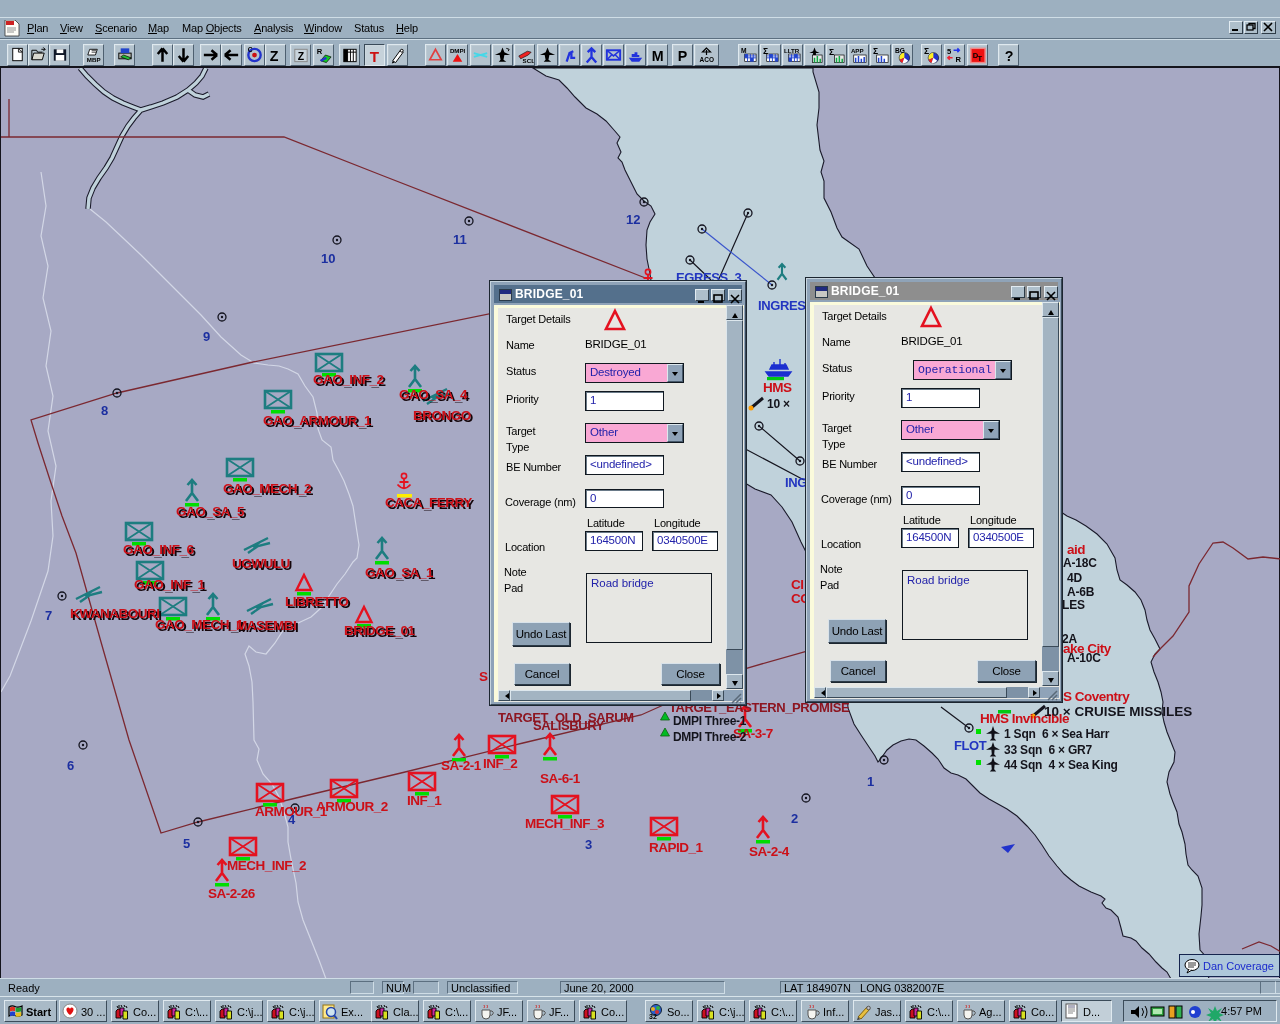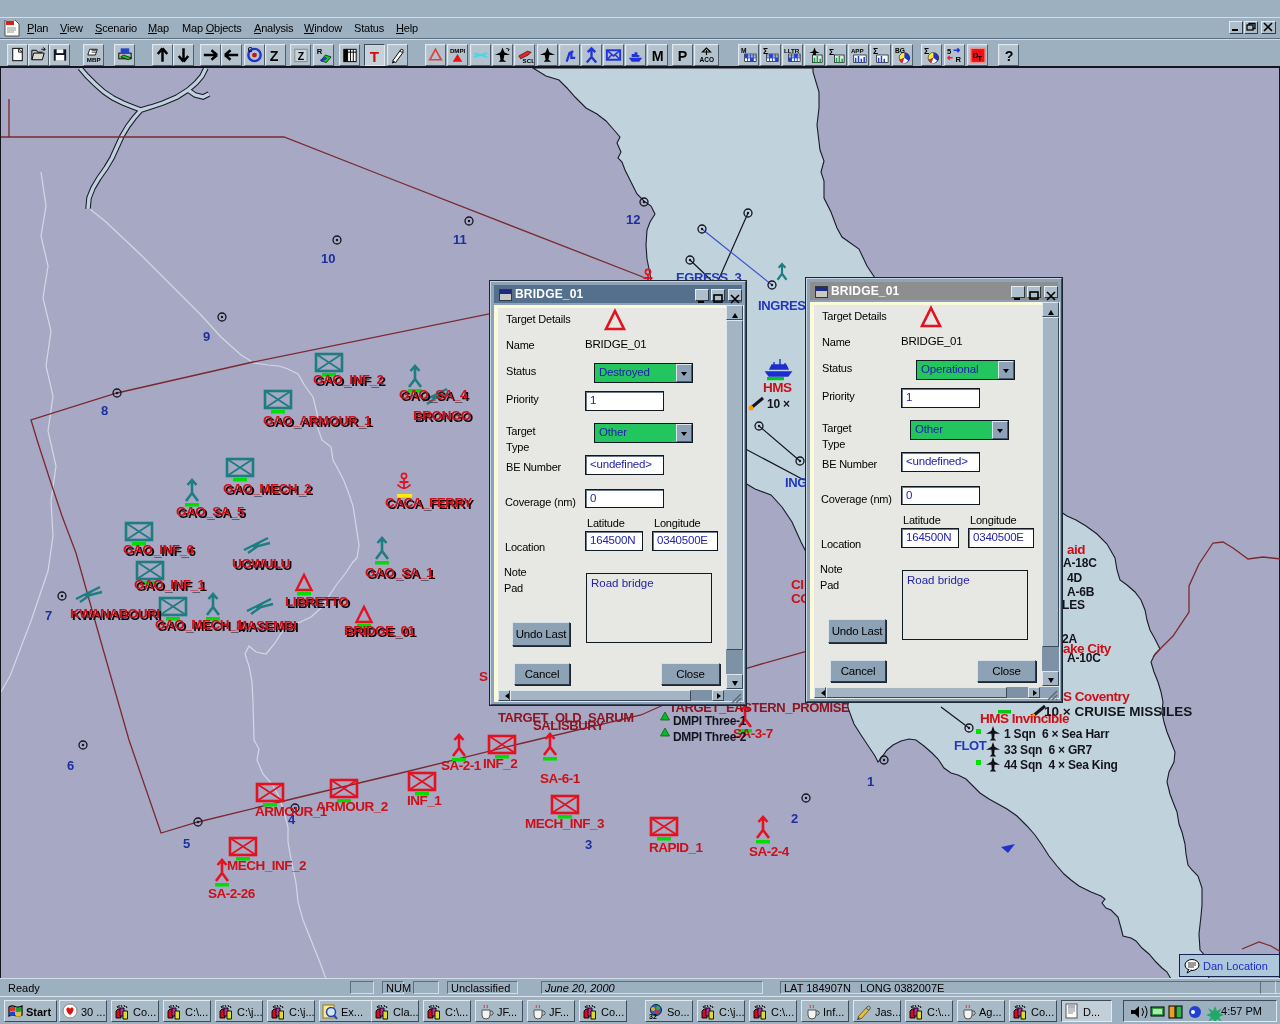--- a/index.html
+++ b/index.html
@@ -34,21 +34,21 @@
 .dtitle{position:absolute;left:3px;top:3px;right:3px;height:18px;color:#fff;font-weight:bold;font-size:12px;}
 .dtitle .txt{position:absolute;left:21px;top:2px;letter-spacing:0.2px;}
 .dico{position:absolute;left:5px;top:4px;width:13px;height:12px;background:#c8c8c4;border:1px solid #2a3a4a;}
 .dico:before{content:"";position:absolute;left:0;top:0;right:0;height:4px;background:#202a80;}
 .dbtn{position:absolute;top:7px;width:14px;height:12px;background:#aebfcb;border:1px solid;border-color:#e2ebf1 #2e3c48 #2e3c48 #e2ebf1;}
 .dclient{position:absolute;left:3px;top:23px;background:#e7e7e3;border-left:4px solid #fbfbdc;border-top:3px solid #fbfbdc;}
 .dlbl{position:absolute;font-size:11px;color:#000;letter-spacing:-0.2px;}
 .dval{position:absolute;font-size:11.5px;color:#000;letter-spacing:-0.2px;}
 .dfield{position:absolute;background:#fff;border:1px solid #101820;box-shadow:inset 1px 1px 0 #6a7a88;color:#2222aa;font-size:11.5px;letter-spacing:-0.2px;}
 .dfield .t{position:absolute;left:4px;top:2px;}
-.combo{position:absolute;background:#22c55e;border:1.5px solid #101820;color:#2222aa;font-size:11.5px;margin-left:9px;}
+.combo{position:absolute;background:#f9a8d4;border:1.5px solid #101820;color:#2222aa;font-size:11.5px;}
 .combo .t{position:absolute;left:4px;top:2px;letter-spacing:-0.2px;}
 .combo .b{position:absolute;right:0px;top:0px;width:16px;bottom:0px;background:#8fa3b8;border:1px solid;border-color:#dde7ed #46586a #46586a #dde7ed;}
 .combo .b:after{content:"";position:absolute;left:4px;top:7px;border:3.5px solid transparent;border-top:4.5px solid #000;}
 .pbtn{position:absolute;background:#8ea2b5;border:1px solid;border-color:#d8e2ea #2c3a46 #2c3a46 #d8e2ea;box-shadow:1px 1px 0 #1c2630;color:#000;font-size:11.5px;text-align:center;letter-spacing:-0.2px;}
 .sbar-v{position:absolute;background:#7e92a6;}
 .sbtn{position:absolute;background:#a3b4c2;border:1px solid;border-color:#dde7ed #3a4a58 #3a4a58 #dde7ed;}
 .arr{position:absolute;width:0;height:0;border:3.5px solid transparent;}
 #dan{position:absolute;left:1179px;top:954px;width:101px;height:23px;background:#aec7da;border:1px solid #15244e;font-size:11px;color:#1a2acc;}
 </style></head><body>
 <div id="scr">
@@ -394,21 +394,21 @@
         </svg></div>
  <div class="dclient" style="width:250px;height:397px;"></div>
  <div class="abs" style="left:15px;top:312px;"></div>
  <div class="dlbl" style="left:15px;top:31px;">Target Details</div>
  <svg class="abs" style="left:112px;top:26px;" width="24" height="26">
         <path d="M12,3 L21,21 L3,21 Z" fill="none" stroke="#e41220" stroke-width="2.6"></path>
       </svg>
  <div class="dlbl" style="left:15px;top:57px;">Name</div>
       <div class="dval" style="left:94px;top:56px;">BRIDGE_01</div>
  <div class="dlbl" style="left:15px;top:83px;">Status</div>
- <div class="combo" style="left:100px;top:81px;width:99px;height:20px;">
+ <div class="combo" style="left:106px;top:81px;width:99px;height:20px;font-family:Liberation Mono, monospace;">
         <span class="t">Operational</span>
         <span class="b"></span>
       </div>
  <div class="dlbl" style="left:15px;top:111px;">Priority</div>
  <div class="dfield" style="left:94px;top:109px;width:79px;height:20px;">
         <span class="t">1</span>
       </div>
  <div class="dlbl" style="left:15px;top:143px;">Target</div>
       <div class="dlbl" style="left:15px;top:159px;">Type</div>
  <div class="combo" style="left:94px;top:141px;width:99px;height:20px;">
@@ -462,21 +462,21 @@
           <path d="M8,10 L17,1 M12,10 L17,5 M16,10 L17,9" stroke="#5a6a78" stroke-width="1.5"></path>
         </svg></div>
 </div>
 
 <div id="dan">
       <svg width="20" height="18" style="position:absolute;left:3px;top:3px;">
         <ellipse cx="9" cy="7" rx="7" ry="5.5" fill="#fff" stroke="#000"></ellipse>
         <path d="M6,11 l-2,4 5,-3" fill="#fff" stroke="#000"></path>
         <path d="M5,5 h8 M5,7 h8 M5,9 h6" stroke="#000" stroke-width="0.8"></path>
       </svg>
-      <span style="position:absolute;left:23px;top:5px;">Dan Location</span>
+      <span style="position:absolute;left:23px;top:5px;">Dan Coverage</span>
     </div>
 
 
 <div id="menubar">
 <svg width="16" height="17" style="position:absolute;left:4px;top:2px;">
         <path d="M1,0 h10 l4,4 v12 h-14 Z" fill="#fdfdf8" stroke="#333" stroke-width="0.8"></path>
         <rect x="2" y="1" width="8" height="4" fill="#cc2222"></rect>
         <path d="M3,8 h9 M3,10 h9 M3,12 h7" stroke="#888" stroke-width="0.9"></path>
       </svg>
 <span class="mi" style="left:27px;"><u>P</u>lan</span>
@@ -768,21 +768,21 @@
           <text x="6" y="16" font-size="15" font-weight="bold" font-family="Liberation Sans">?</text>
         </svg>
       </div>
 </div>
 <div id="status">
 <span style="position:absolute;left:8px;top:3px;">Ready</span>
 <div class="spanel" style="left:350px;width:24px;"></div>
 <div class="spanel" style="left:382px;width:22px;">NUM</div>
 <div class="spanel" style="left:413px;width:26px;"></div>
 <div class="spanel" style="left:447px;width:71px;">Unclassified</div>
-<div class="spanel" style="left:541px;width:222px;font-style:italic;">June 20, 2000</div>
+<div class="spanel" style="left:560px;width:165px;">June 20, 2000</div>
 <div class="spanel" style="left:780px;width:504px;">LAT 184907N&nbsp;&nbsp;&nbsp;LONG 0382007E</div>
 <div class="spanel" style="left:1260px;width:16px;"></div>
 </div>
 
 <div id="task">
 <div class="kbtn" style="left:4px;width:53px;font-weight:bold;">
         <svg width="17" height="17" viewBox="0 0 17 17">
           <path d="M2,4 q3,-2 6,-0.5 q3,1.5 7,-0.5 l0,9 q-4,2 -7,0.5 q-3,-1.5 -6,0.5 Z" fill="none" stroke="#000" stroke-width="1.2"></path>
           <path d="M3,4.6 q2.5,-1.4 5,-0.3 l0,4 q-2.5,-1.1 -5,0.3 Z" fill="#e03020"></path>
           <path d="M8.6,4.5 q2.8,1.2 5.6,-0.3 l0,4 q-2.8,1.5 -5.6,0.3 Z" fill="#20a030"></path>

